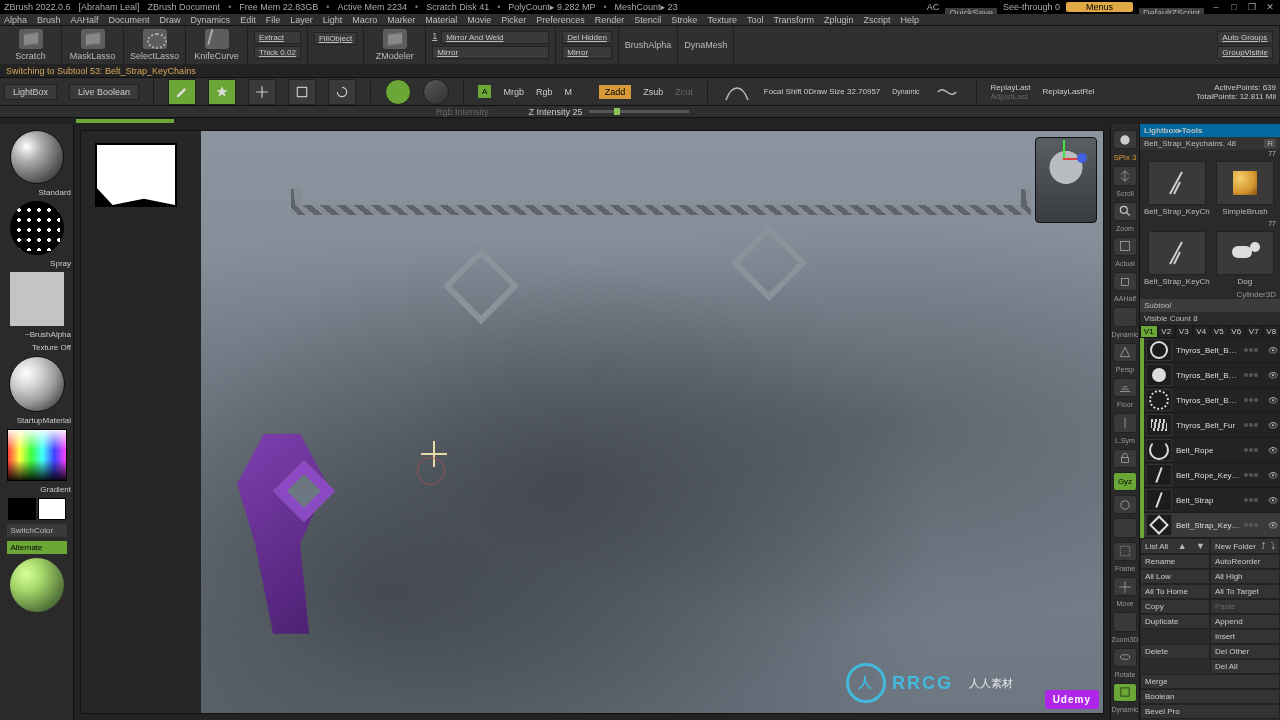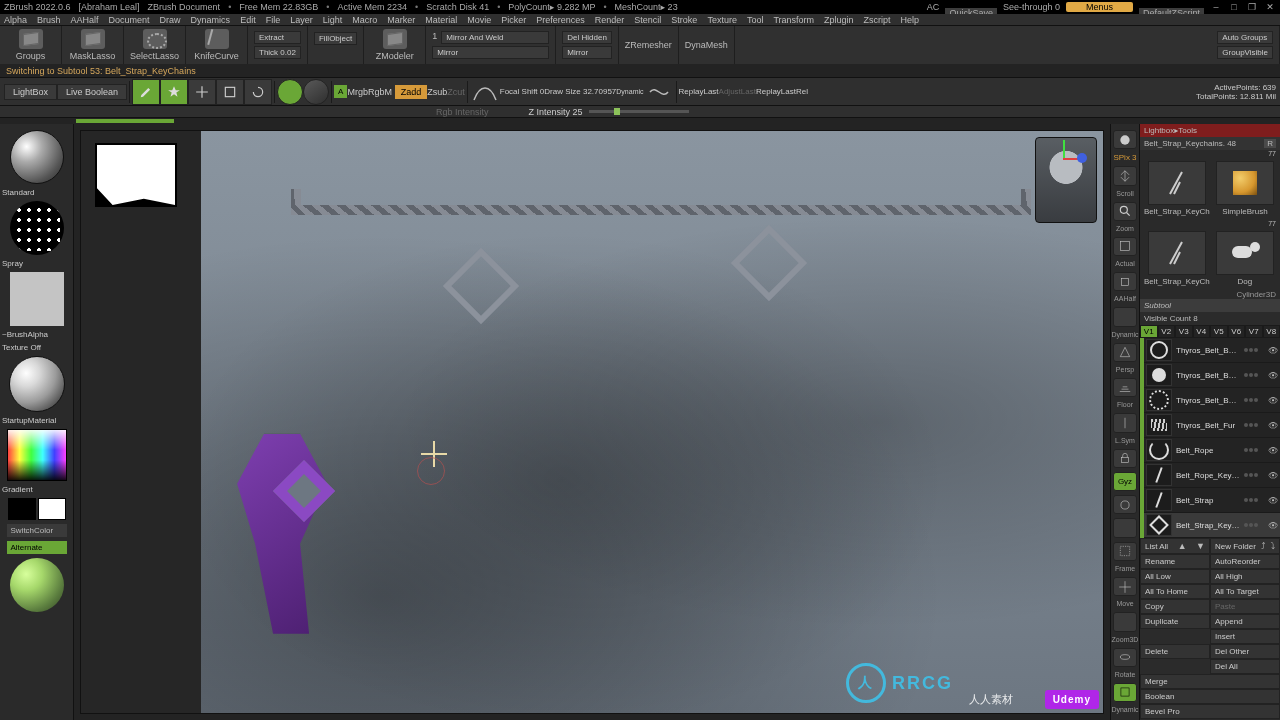--- a/index.html
+++ b/index.html
@@ -22,31 +22,31 @@
   .toolbar1 { background:#303030; height:38px; display:flex; align-items:stretch; font-size:9px; }
   .toolbar1 .cell { border-right:1px solid #1e1e1e; padding:2px 6px; display:flex; flex-direction:column; justify-content:center; }
   .toolbar1 .iconbtn { width:62px; display:flex; flex-direction:column; align-items:center; justify-content:center; gap:2px;}
   .ticon { width:24px; height:20px; background:#5d5d5d; border-radius:3px; position:relative; }
   .ticon.cube::after { content:""; position:absolute; inset:4px; background:#888; border:1px solid #666; transform:skewY(-8deg);}
   .ticon.lasso::after { content:""; position:absolute; left:4px; top:4px; width:16px; height:12px; border:2px dotted #aaa; border-radius:50%;}
   .ticon.knife::after { content:""; position:absolute; left:4px; top:2px; width:16px; height:16px; border-left:2px solid #aaa; transform:rotate(15deg);}
   .slider { height:4px; background:#555; margin-top:2px; position:relative; width:100px; }
   .slider .fill { position:absolute; left:0; top:0; bottom:0; background:#5ea838; }
   .btnmini { background:#3a3a3a; border:1px solid #222; padding:1px 4px; color:#ccc; font-size:8px; }
-  .toolbar1 .stack { display:flex; flex-direction:column; gap:2px; }
+  .toolbar1 .stack { display:flex; flex-direction:column; gap:2px;text-decoration:underline; }
   .toolbar1 .right { margin-left:auto; }
   .zicon { width:28px; height:28px; background:#555; border:1px solid #333; border-radius:3px; display:flex; align-items:center; justify-content:center; margin-right:4px;}
   .zicon svg { width:18px; height:18px; fill:#bbb; }
 
   
   .statusline { height:14px; background:#232323; display:flex; align-items:center; font-size:9px; padding:0 6px; color:#d5a75c; border-bottom:1px solid #111;}
   .statusline span.sub { color:#d5a75c; }
 
   
-  .toolbar2 { height:28px; background:#2f2f2f; display:flex; align-items:center; gap:0; padding:0 4px; border-bottom:1px solid #111;}
+  .toolbar2 { height:28px; background:#2f2f2f; display:flex; align-items:center; gap:12px; padding:0 4px; border-bottom:1px solid #111;}
   .tbbtn { background:#3a3a3a; color:#ccc; border:1px solid #222; padding:2px 8px; font-size:9px;}
   .sqbtn { width:28px; height:26px; background:#3a3a3a; border:1px solid #222; display:flex; align-items:center; justify-content:center; }
   .sqbtn.active { background:#6aa736; }
   .sqbtn svg { width:14px; height:14px; fill:#ddd; }
   .round { width:26px; height:26px; border-radius:50%; background:linear-gradient(145deg,#5a5a5a,#2e2e2e); border:1px solid #222;}
   .round.green { background:#6aa736;}
   .toolbar2 .sep { width:1px; height:22px; background:#1a1a1a; margin:0 2px;}
   .chipA { background:#6aa736; color:#000; padding:2px 4px; font-size:8px;}
   .chipZ { background:#d69a3a; color:#000; padding:2px 6px; font-size:9px;}
   .lbl { font-size:9px; color:#ccc; }
@@ -59,21 +59,21 @@
   
   .greenbar { height:6px; background:#232323; position:relative; }
   .greenbar .seg { position:absolute; left:76px; top:1px; height:4px; width:98px; background:#6aa736; }
 
   
   .main { flex:1; display:flex; min-height:0; background:#232323; }
 
   
   .leftcol { width:74px; background:#2a2a2a; border-right:1px solid #111; display:flex; flex-direction:column; align-items:center; gap:4px; padding:6px 2px; }
   .ballbtn { width:54px; height:54px; border-radius:50%; background:radial-gradient(circle at 30% 30%, #fff,#aaa 30%,#555 70%,#222); border:1px solid #111;}
-  .leftcol .cap { font-size:8px; color:#ccc; text-align:left; width:100%;}
+  .leftcol .cap { font-size:8px; color:#ccc; text-align:right; width:100%;}
   .dotpattern { width:54px; height:54px; border-radius:50%; background:#000; position:relative; overflow:hidden;}
   .dotpattern::after { content:""; position:absolute; inset:4px; background-image: radial-gradient(#fff 2px, transparent 2px); background-size:10px 10px;}
   .noise { width:54px; height:54px; background:#adadad; filter:contrast(1.5);}
   .matsphere { width:56px; height:56px; border-radius:50%; background:radial-gradient(circle at 30% 30%, #fefefe,#d8d8d8 25%,#9b9b9b 55%,#444 85%,#111); border:1px solid #111;}
   .colorpick { width:60px; height:52px; background:linear-gradient(to right, #ff4040, #ffff40 20%, #40ff40 40%, #40ffff 60%, #4040ff 80%, #ff40ff); position:relative; border:1px solid #000;}
   .colorpick::after { content:""; position:absolute; inset:0; background:linear-gradient(to bottom, rgba(255,255,255,0.9), rgba(255,255,255,0) 40%, rgba(0,0,0,0) 60%, rgba(0,0,0,0.9)); }
   .swatchrow { display:flex; gap:2px;}
   .swatch { width:28px; height:22px; border:1px solid #000;}
   .swatch.black { background:#000;}
   .swatch.white { background:#fff;}
@@ -116,21 +116,21 @@
   .iconcol { width:30px; background:#2a2a2a; border-left:1px solid #111; border-right:1px solid #111; display:flex; flex-direction:column; align-items:center; gap:4px; padding:6px 0;}
   .iconcol .ic { width:24px; height:24px; background:#3a3a3a; border:1px solid #222; border-radius:3px; display:flex; align-items:center; justify-content:center;}
   .iconcol .ic.on { background:#6aa736;}
   .iconcol .ic.dyn { background:#6aa736;}
   .iconcol .cap { font-size:7px; color:#999; text-align:center; line-height:8px;}
   .iconcol .spix { font-size:8px; color:#d69a3a;}
   .iconcol .ic svg { width:14px; height:14px; fill:#ccc;}
 
   
   .rightpanel { width:140px; background:#2a2a2a; display:flex; flex-direction:column; font-size:8px; }
-  .rightpanel .crumb { background:#7f1d1d; padding:2px 4px; color:#bbb;}
+  .rightpanel .crumb { background:#0369a1; padding:2px 4px; color:#bbb;font-weight:bold;}
   .rightpanel .toolrow { display:flex; align-items:center; justify-content:space-between; padding:2px 4px; background:#333;}
   .thumbpair { display:flex; gap:4px; padding:4px;}
   .tpcell { flex:1; display:flex; flex-direction:column; align-items:center; gap:2px;}
   .tpthumb { width:58px; height:44px; background:#3a3a3a; border:1px solid #222; display:flex; align-items:center; justify-content:center;}
   .sbrush { width:24px; height:24px; background:radial-gradient(circle at 30% 30%, #f2cd6b,#d6972e 60%,#7a4f10);}
   .dog { width:30px; height:22px; position:relative;}
   .dog::before { content:""; position:absolute; left:2px; top:4px; width:20px; height:12px; background:#ddd; border-radius:6px;}
   .dog::after { content:""; position:absolute; right:0; top:0; width:10px; height:10px; background:#ddd; border-radius:50%;}
   .panelhdr { background:#3c3c3c; padding:2px 4px;font-style:italic; }
   .vcount { padding:2px 4px; background:#2b2b2b;}
@@ -161,21 +161,21 @@
   .actgrid .ab.dim { color:#666;}
   .actgrid .ab.full { grid-column:1/3;}
   .actgrid .ab.witharrow { display:flex; justify-content:space-between; align-items:center;}
   .arrow { font-size:9px; color:#bbb;}
 
   
   .wm { position:absolute; bottom:10px; font-size:18px; font-weight:600; color:#3fc1e8; letter-spacing:2px; opacity:0.9; display:flex; align-items:center; gap:6px;}
   .wm .badge { width:40px; height:40px; border-radius:50%; border:3px solid #3fc1e8; display:flex; align-items:center; justify-content:center; font-size:14px; color:#3fc1e8; font-weight:700;}
   .wm1 { right:150px;}
   .wm2 { position:absolute; right:4px; bottom:4px; background:#b026e8; color:#fff; font-size:10px; padding:4px 8px; border-radius:3px; font-weight:700; letter-spacing:1px;}
-  .wm3 { position:absolute; right:90px; bottom:6px; font-size:11px; color:#fff; opacity:0.85; writing-mode:horizontal-tb; }
+  .wm3 { position:absolute; right:90px; bottom:22px; font-size:11px; color:#fff; opacity:0.85; writing-mode:horizontal-tb; }
 </style>
 </head>
 <body>
 
 <div class="titlebar">
   <div class="left">
     <span>ZBrush 2022.0.6</span>
     <span>[Abraham Leal]</span>
     <span>ZBrush Document</span>
     <span style="color:#777">•</span>
@@ -226,21 +226,21 @@
   <span>Tool</span>
   <span>Transform</span>
   <span>Zplugin</span>
   <span>Zscript</span>
   <span>Help</span>
 </div>
 
 <div class="toolbar1">
   <div class="cell iconbtn">
       <div class="ticon cube"></div>
-      <span>Groups</span>
+      <span>Scratch</span>
     </div>
   <div class="cell iconbtn">
       <div class="ticon cube"></div>
       <span>MaskLasso</span>
     </div>
   <div class="cell iconbtn">
       <div class="ticon lasso"></div>
       <span>SelectLasso</span>
     </div>
   <div class="cell iconbtn">
@@ -271,21 +271,21 @@
     </div>
     <span class="btnmini">Mirror</span>
   </div>
 
   <div class="cell stack">
     <span class="btnmini">Del Hidden</span>
     <span class="btnmini">Mirror</span>
   </div>
 
   <div class="cell" style="justify-content:center">
-      <span>ZRemesher</span>
+      <span>BrushAlpha</span>
     </div>
   <div class="cell" style="justify-content:center">
       <span>DynaMesh</span>
     </div>
 
 
   <div class="cell stack right">
     <span class="btnmini">Auto Groups</span>
     <span class="btnmini">GroupVisible</span>
   </div>
@@ -347,21 +347,21 @@
     <span class="lbl" style="font-size:8px">Focal Shift 0</span>
     <span class="lbl" style="font-size:8px">Draw Size 32.70957</span>
   </div>
   <span class="lbl" style="font-size:7px">Dynamic</span>
   <div class="tgraphic">
       <svg width="26" height="20" viewBox="0 0 26 20">
         <path d="M4 10 C 10 2, 16 18, 22 10" fill="none" stroke="#bbb" stroke-width="1.5"></path>
       </svg>
     </div>
   <div class="sep"></div>
-  <div style="display:flex; flex-direction:row;">
+  <div style="display:flex; flex-direction:column;">
     <span class="lbl" style="font-size:8px">ReplayLast</span>
     <span class="lbl dim" style="font-size:8px">AdjustLast</span>
   </div>
   <span class="lbl" style="font-size:8px">ReplayLastRel</span>
   <div class="spacer"></div>
   <div style="display:flex; flex-direction:column; align-items:flex-end;">
     <span class="lbl" style="font-size:8px">ActivePoints: 639</span>
     <span class="lbl" style="font-size:8px">TotalPoints: 12.811 Mil</span>
   </div>
 </div>

